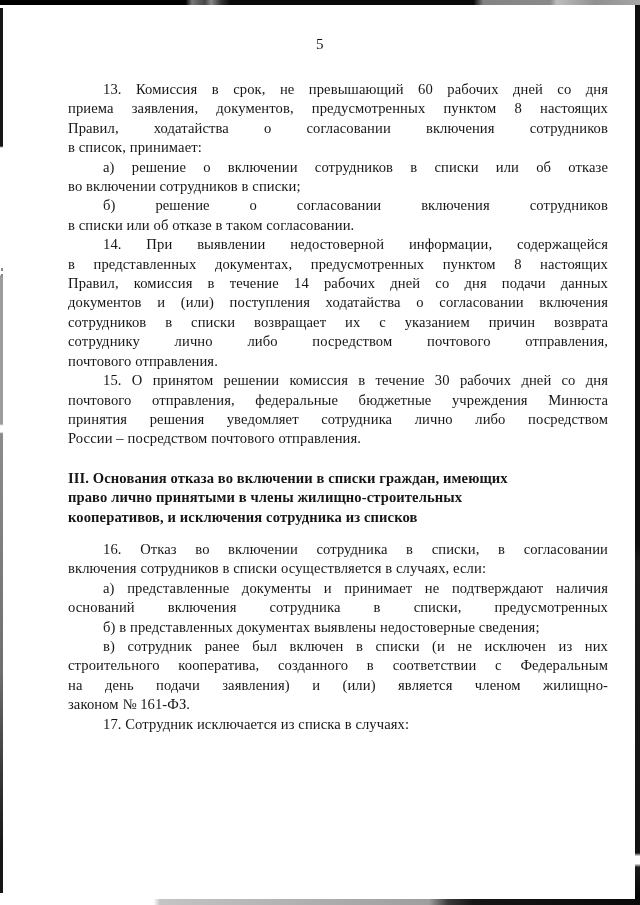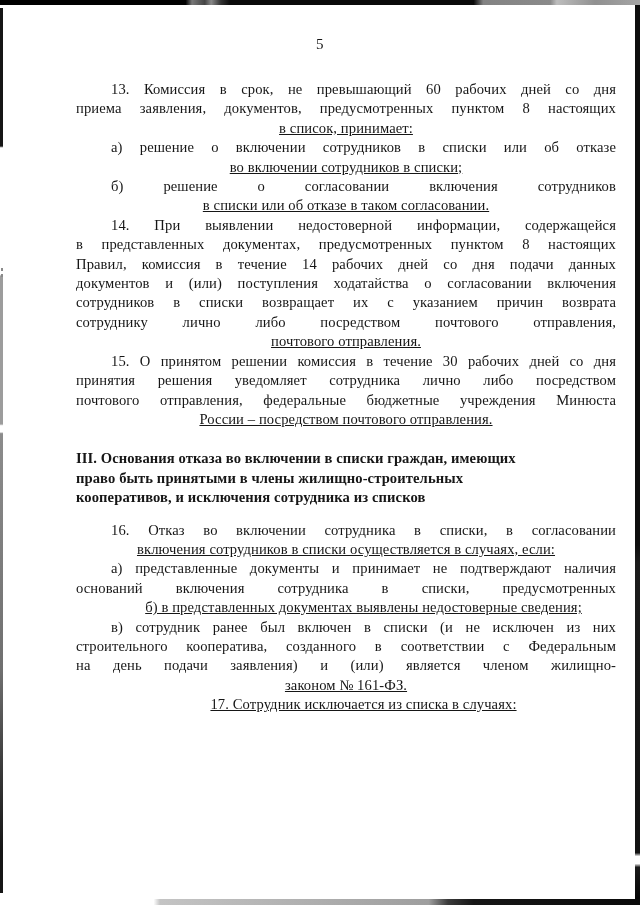--- a/index.html
+++ b/index.html
@@ -56,48 +56,49 @@
   .scan-speck{
     position:absolute;left:1px;top:268px;width:2px;height:3px;background:#8a8a8a;
     box-shadow:0 6px 0 #8a8a8a;
   }
   
   .page-number{
     position:absolute;top:36px;left:0;width:640px;
     text-align:center;font-size:15px;letter-spacing:.5px;
   }
   .content{
-    position:absolute;top:80px;left:76px;width:540px;
+    position:absolute;top:80px;left:68px;width:540px;
     font-size:14.6px;line-height:19.4px;
     letter-spacing:.1px;
   }
   .para{margin:0;}
   .line{white-space:normal;}
   .line.just{text-align:justify;text-align-last:justify;}
-  .line.lastline{text-align:center;text-decoration:underline;}
+  .line.lastline{text-align:left;}
   .line.indent{text-indent:35px;}
   .para.heading{margin:20px 0 13px 0;font-weight:bold;}
   .para.heading .line{text-align:left;}
 </style>
 </head>
 <body>
 
 <div class="page">
   <div class="scan-top"></div>
   <div class="scan-left"></div>
   <div class="scan-right"></div>
   <div class="scan-bottom"></div>
   <div class="scan-speck"></div>
 
   <div class="page-number">5</div>
 
   <div class="content" id="content">
       <div class="para body">
         <div class="line just indent">13. Комиссия в срок, не превышающий 60 рабочих дней со дня</div>
         <div class="line just">приема заявления, документов, предусмотренных пунктом 8 настоящих</div>
+        <div class="line just">Правил, ходатайства о согласовании включения сотрудников</div>
         <div class="line lastline">в список, принимает:</div>
       </div>
       <div class="para body">
         <div class="line just indent">а) решение о включении сотрудников в списки или об отказе</div>
         <div class="line lastline">во включении сотрудников в списки;</div>
       </div>
       <div class="para body">
         <div class="line just indent">б) решение о согласовании включения сотрудников</div>
         <div class="line lastline">в списки или об отказе в таком согласовании.</div>
       </div>
@@ -105,27 +106,27 @@
         <div class="line just indent">14. При выявлении недостоверной информации, содержащейся</div>
         <div class="line just">в представленных документах, предусмотренных пунктом 8 настоящих</div>
         <div class="line just">Правил, комиссия в течение 14 рабочих дней со дня подачи данных</div>
         <div class="line just">документов и (или) поступления ходатайства о согласовании включения</div>
         <div class="line just">сотрудников в списки возвращает их с указанием причин возврата</div>
         <div class="line just">сотруднику лично либо посредством почтового отправления,</div>
         <div class="line lastline">почтового отправления.</div>
       </div>
       <div class="para body">
         <div class="line just indent">15. О принятом решении комиссия в течение 30 рабочих дней со дня</div>
+        <div class="line just">почтового отправления, федеральные бюджетные учреждения Минюста</div>
         <div class="line just">принятия решения уведомляет сотрудника лично либо посредством</div>
-        <div class="line just">почтового отправления, федеральные бюджетные учреждения Минюста</div>
         <div class="line lastline">России – посредством почтового отправления.</div>
       </div>
       <div class="para heading">
         <div class="line">III. Основания отказа во включении в списки граждан, имеющих</div>
-        <div class="line">право быть принятыми в члены жилищно-строительных</div>
+        <div class="line">право лично принятыми в члены жилищно-строительных</div>
         <div class="line">кооперативов, и исключения сотрудника из списков</div>
       </div>
       <div class="para body">
         <div class="line just indent">16. Отказ во включении сотрудника в списки, в согласовании</div>
         <div class="line lastline">включения сотрудников в списки осуществляется в случаях, если:</div>
       </div>
       <div class="para body">
         <div class="line just indent">а) представленные документы и принимает не подтверждают наличия</div>
         <div class="line just">оснований включения сотрудника в списки, предусмотренных</div>
       </div>

